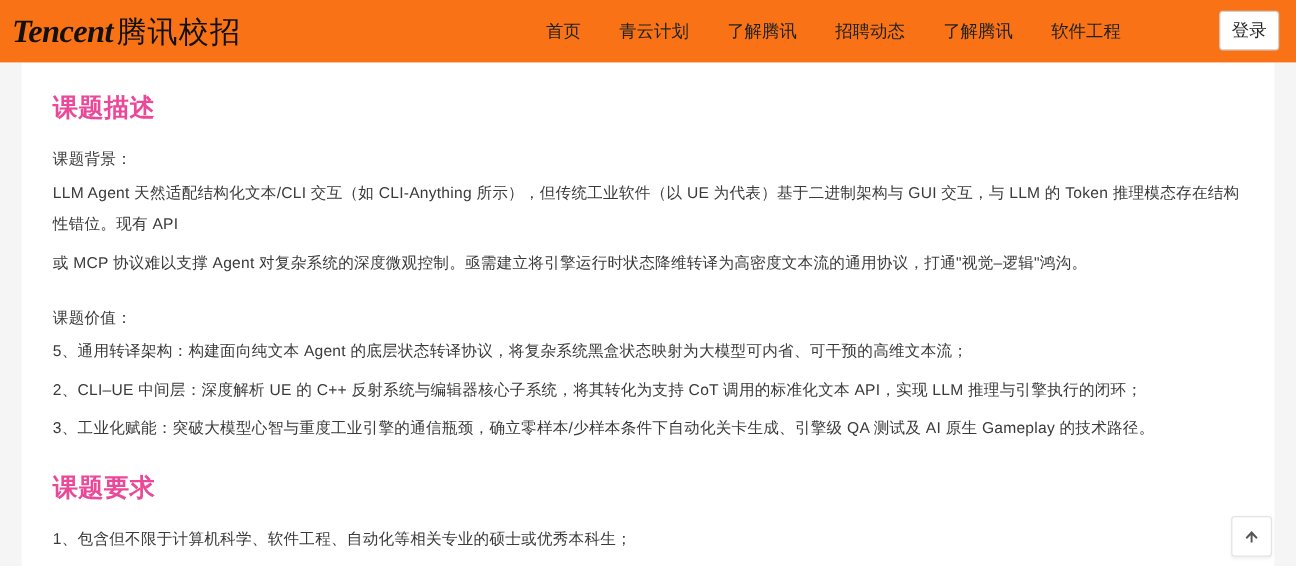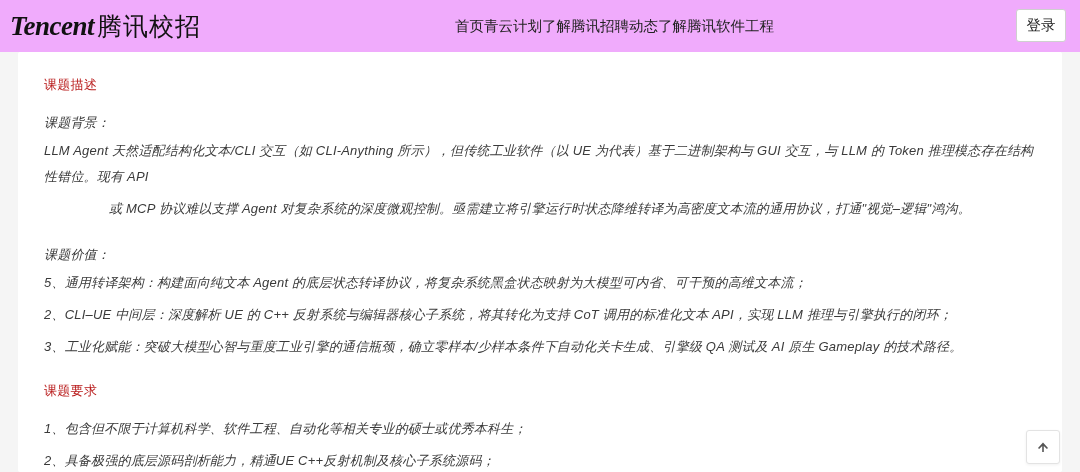--- a/index.html
+++ b/index.html
@@ -14,21 +14,21 @@
     position: relative;
     width: 1080px; height: 472px;
     background: #f5f5f5;
   }
 
   
   .header {
     position: absolute;
     top: 0; left: 0;
     width: 1080px; height: 52px;
-    background: #f0abfc;
+    background: #f97316;
     display: flex;
     align-items: center;
     z-index: 10;
   }
   .brand {
     display: flex;
     align-items: baseline;
     margin-left: 10px;
     white-space: nowrap;
   }
@@ -47,20 +47,21 @@
     margin-left: 3px;
     letter-spacing: 1px;
   }
   .nav {
     position: absolute;
     left: 455px;
     top: 0;
     height: 52px;
     display: flex;
     align-items: center;
+    gap: 32px;
   }
   .nav-item {
     font-size: 14.5px;
     color: #222222;
     cursor: pointer;
     white-space: nowrap;
   }
   .login-btn {
     position: absolute;
     right: 14px;
@@ -84,43 +85,41 @@
     top: 52px;
     left: 18px;
     width: 1044px;
     height: 420px;
     background: #ffffff;
     border-radius: 2px;
     padding: 18px 26px 0 26px;
     overflow: hidden;
   }
   h2.section-title {
-    font-size: 13px;
-    font-weight: normal;
-    color: #b91c1c;
+    font-size: 21px;
+    font-weight: bold;
+    color: #ec4899;
     margin: 6px 0 16px 0;
     letter-spacing: 0.3px;
   }
   h2.section-title.second {
     margin-top: 22px;
   }
   p.para {
     font-size: 13px;
     color: #3a3a3a;
     line-height: 26px;
     margin: 0 0 6px 0;
     letter-spacing: 0.2px;
-    font-style: italic;
   }
   p.label {
     margin-bottom: 2px;
   }
   p.spaced {
     margin-bottom: 10px;
-    text-align: center;
   }
   .gap { height: 10px; }
 
   
   .to-top {
     position: absolute;
     right: 20px;
     bottom: 8px;
     width: 34px;
     height: 34px;

